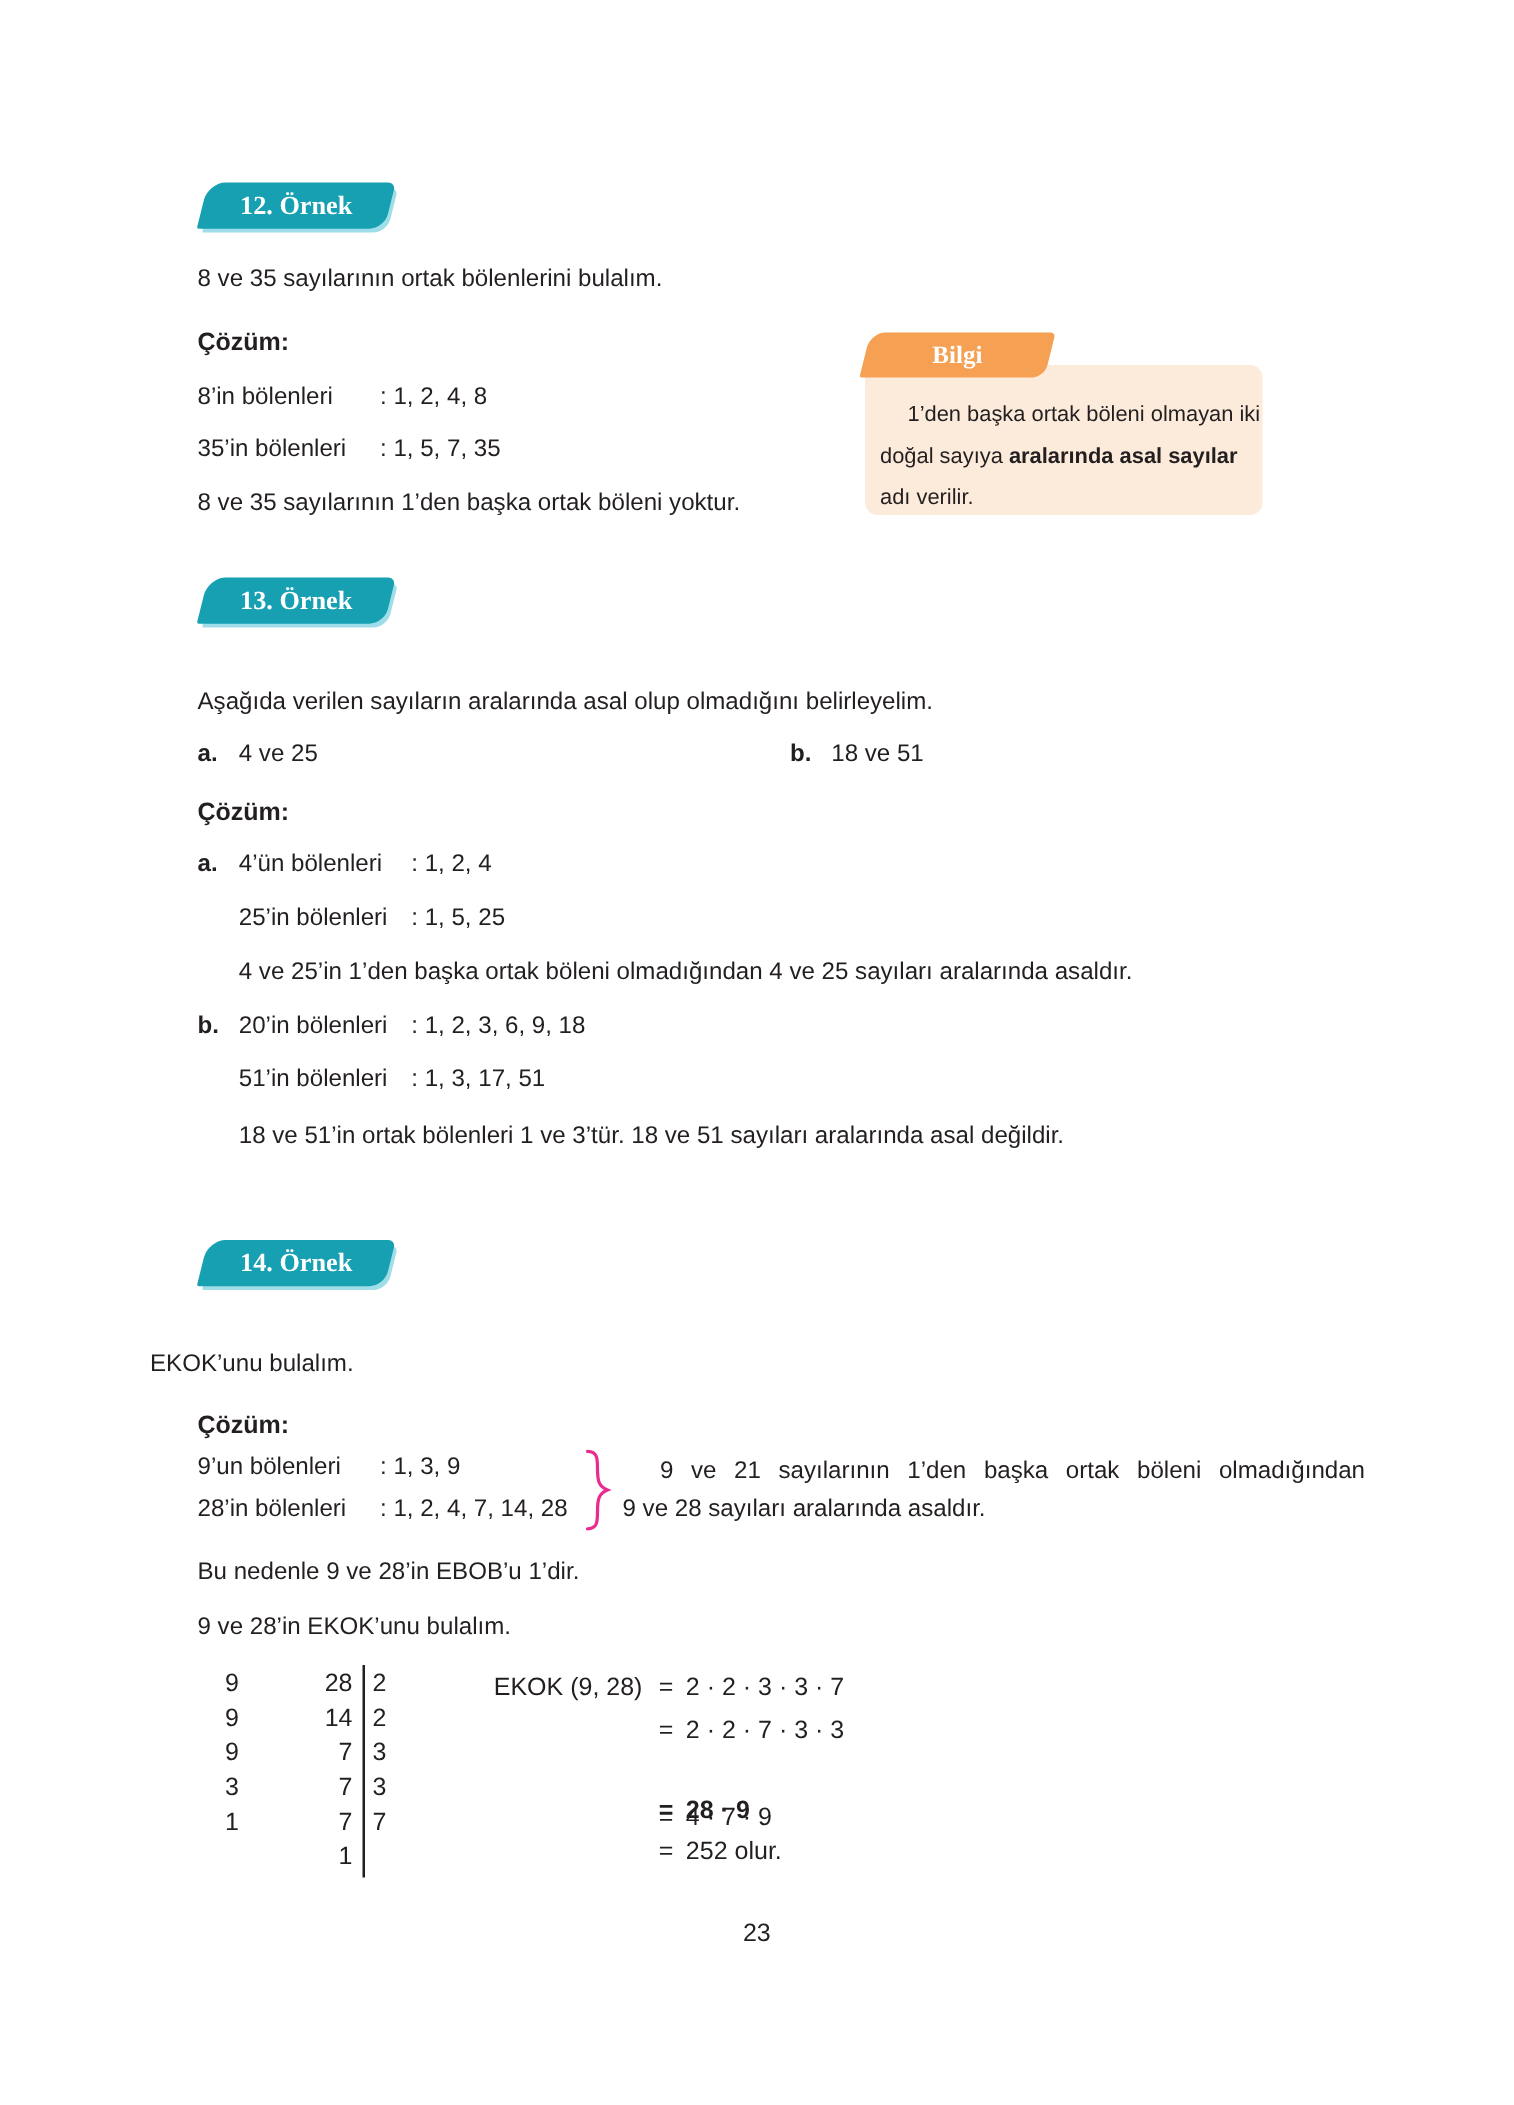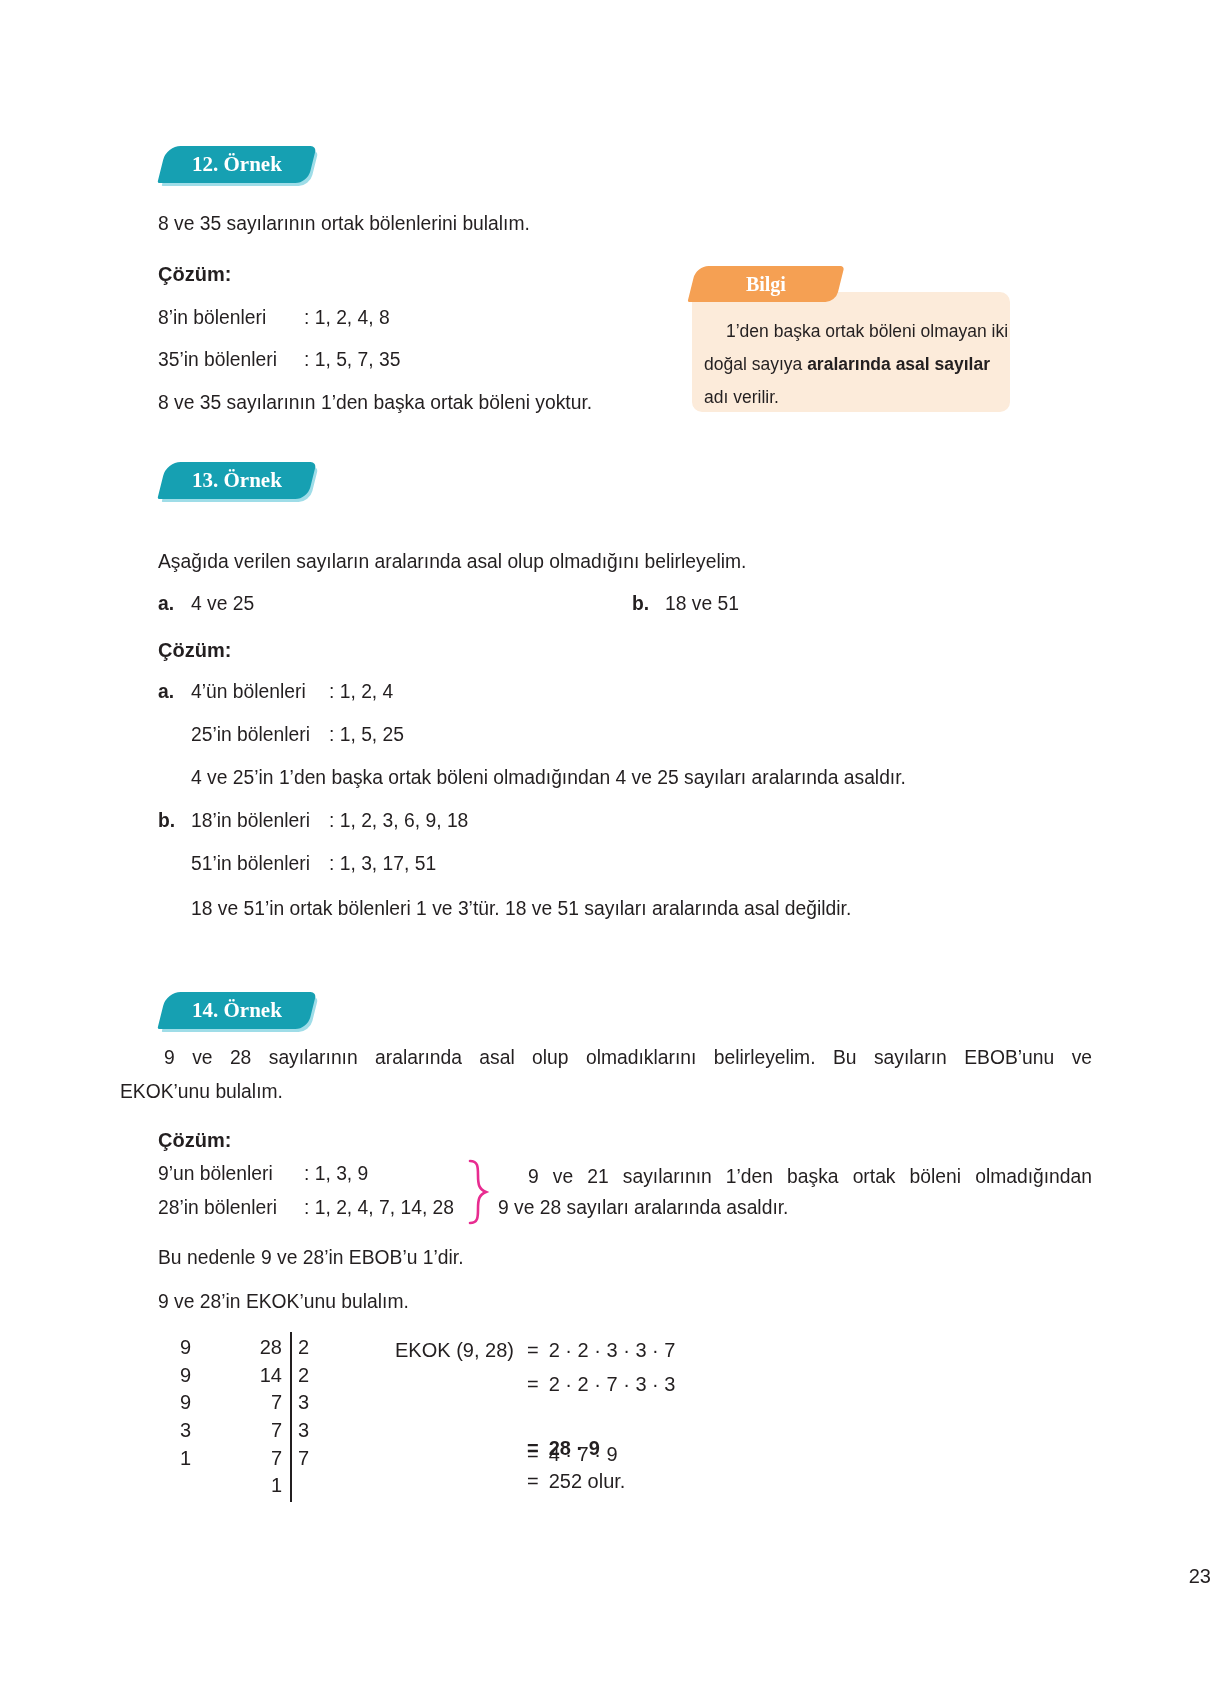--- a/index.html
+++ b/index.html
@@ -51,21 +51,21 @@
   .tcell { position:absolute; font-size:20px; line-height:24px; }
   .tcol2 { width:100px; text-align:right; }
   .tbar  { position:absolute; left:290px; top:1332px; width:2px; height:170px; background:#231f20; }
 
   
   .eq-row { position:absolute; left:395px; font-size:20px; line-height:24px; white-space:nowrap; }
   .eq-lhs { display:inline-block; width:132px; }
   .eq-rhs { margin-left:10px; }
 
   .justify-line { white-space:normal; text-align:justify; text-align-last:justify; }
-  .page-num { position:absolute; left:0; top:1536px; width:1211px; text-align:right; font-size:20px;margin-top:29px; }
+  .page-num { position:absolute; left:0; top:1536px; width:1211px; text-align:center; font-size:20px; }
 </style>
 </head>
 <body>
 
 <div id="page">
 
   <div class="badge" style="left:162px; top:146px;">
     <span>12. Örnek</span>
   </div>
 
@@ -108,32 +108,31 @@
 
   <div class="row" style="left:158px; top:680px;">
     <span class="marker">a.</span><span class="lbl lbl-138">4’ün bölenleri</span><span>: 1, 2, 4</span>
   </div>
   <div class="row" style="left:191px; top:723px;">
     <span class="lbl lbl-138">25’in bölenleri</span><span>: 1, 5, 25</span>
   </div>
   <div class="row" style="left:191px; top:766px;">4 ve 25’in 1’den başka ortak böleni olmadığından 4 ve 25 sayıları aralarında asaldır.</div>
 
   <div class="row" style="left:158px; top:809px;">
-    <span class="marker">b.</span><span class="lbl lbl-138">18’in bölenleri</span><span>: 1, 2, 3, 6, 9, 18</span>
+    <span class="marker">b.</span><span class="lbl lbl-138">20’in bölenleri</span><span>: 1, 2, 3, 6, 9, 18</span>
   </div>
   <div class="row" style="left:191px; top:852px;">
     <span class="lbl lbl-138">51’in bölenleri</span><span>: 1, 3, 17, 51</span>
   </div>
   <div class="row" style="left:191px; top:897px;">18 ve 51’in ortak bölenleri 1 ve 3’tür. 18 ve 51 sayıları aralarında asal değildir.</div>
 
   <div class="badge" style="left:162px; top:992px;">
     <span>14. Örnek</span>
   </div>
 
-  <div class="row justify-line" style="left:120px; top:1046px; width:972px; padding-left:44px; box-sizing:border-box;">9 ve 28 sayılarının aralarında asal olup olmadıklarını belirleyelim. Bu sayıların EBOB’unu ve</div>
   <div class="row" style="left:120px; top:1080px;">EKOK’unu bulalım.</div>
 
   <div class="row sol" style="left:158px; top:1128px;">Çözüm:</div>
 
   <div class="row" style="left:158px; top:1162px;">
     <span class="lbl lbl-146">9’un bölenleri</span><span>: 1, 3, 9</span>
   </div>
   <div class="row" style="left:158px; top:1196px;">
     <span class="lbl lbl-146">28’in bölenleri</span><span>: 1, 2, 4, 7, 14, 28</span>
   </div>

